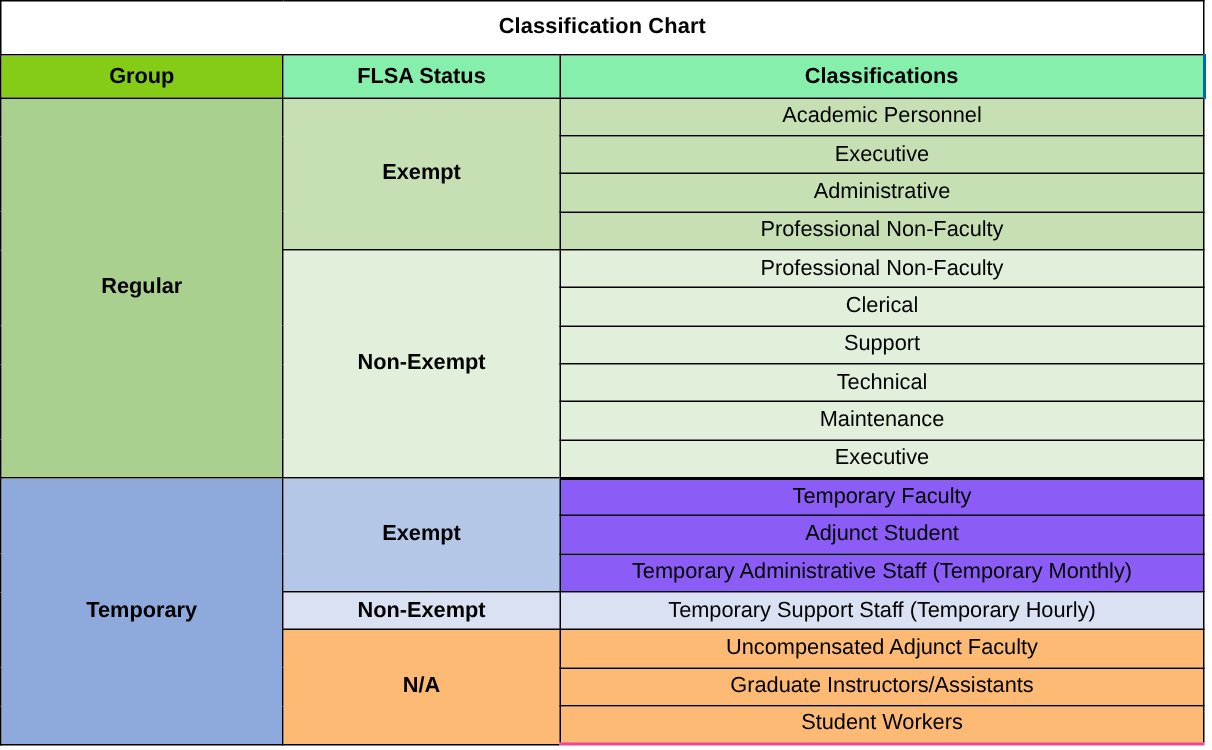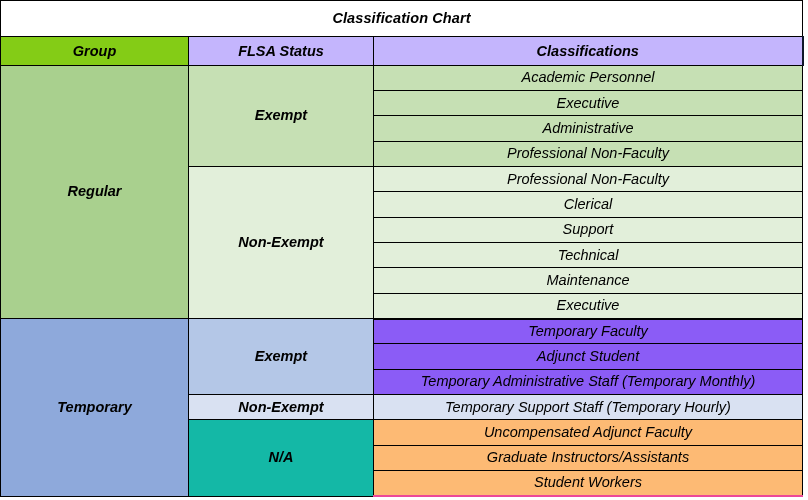--- a/index.html
+++ b/index.html
@@ -11,21 +11,20 @@
   #sheet{
     position:relative;width:808px;height:500px;background:#ffffff;
     box-sizing:border-box;
   }
   table.chart{
     border-collapse:collapse;
     table-layout:fixed;
     width:802px;
     height:497px;
     margin:0;
-    font-style:italic;
   }
   table.chart td{
     border:1px solid #000000;
     text-align:center;
     vertical-align:middle;
     padding:0 2px;
     font-size:14.5px;
     line-height:1.05;
     overflow:hidden;
     white-space:nowrap;
@@ -35,21 +34,21 @@
     background:#ffffff;
     font-size:21px;
     font-weight:bold;
     letter-spacing:.1px;
     border-top:2px solid #000000;
     border-left:2px solid #000000;
     border-right:2px solid #000000;
   }
   
   td.hdr{
-    background:#c4b5fd;
+    background:#86efac;
     font-weight:bold;
     font-size:15px;
   }
   td.hdr-group{
     border:2px solid #1e6b3a;
     background:#84cc16;
     font-weight:bold;
     font-size:15px;
   }
   
@@ -60,21 +59,21 @@
     margin-top:17px;
   }
   td.grp-regular{background:#a9d08e;border-bottom:2px solid #000000;}
   td.grp-temp{background:#8ea9db;border-bottom:2px solid #000000;}
   
   td.flsa{font-weight:bold;font-size:15.5px;}
   td.flsa-ex-reg{background:#c6e0b4;}
   td.flsa-nex-reg{background:#e2efda;border-bottom:2px solid #000000;}
   td.flsa-ex-tmp{background:#b4c7e7;}
   td.flsa-nex-tmp{background:#d9e1f2;}
-  td.flsa-na-tmp{background:#14b8a6;border-bottom:2px solid #000000;}
+  td.flsa-na-tmp{background:#fdba74;border-bottom:2px solid #000000;}
   
   td.cls{
     font-size:14.5px;
     font-weight:normal;
     border-right:2px solid #000000;
   }
   td.cls-ex-reg{background:#c6e0b4;}
   td.cls-nex-reg{background:#e2efda;}
   td.cls-nex-reg.last{border-bottom:2px solid #000000;}
   td.cls-ex-tmp{background:#8b5cf6;}
@@ -95,21 +94,21 @@
     </colgroup>
     <tbody>
 
       <tr style="height:36px">
         <td class="title" colspan="3">Classification Chart</td>
       </tr>
 
       <tr style="height:28px">
         <td class="hdr-group">Group</td>
         <td class="hdr">FLSA Status</td>
-        <td class="hdr" style="border-right:2px solid #0f172a;">Classifications</td>
+        <td class="hdr" style="border-right:2px solid #0369a1;">Classifications</td>
       </tr>
 
       <tr style="height:25px">
         <td class="grp grp-regular" rowspan="10">Regular</td>
         <td class="flsa flsa-ex-reg" rowspan="4">Exempt</td>
         <td class="cls cls-ex-reg">Academic Personnel</td>
       </tr>
       <tr style="height:25px">
         <td class="cls cls-ex-reg">Executive</td>
       </tr>

